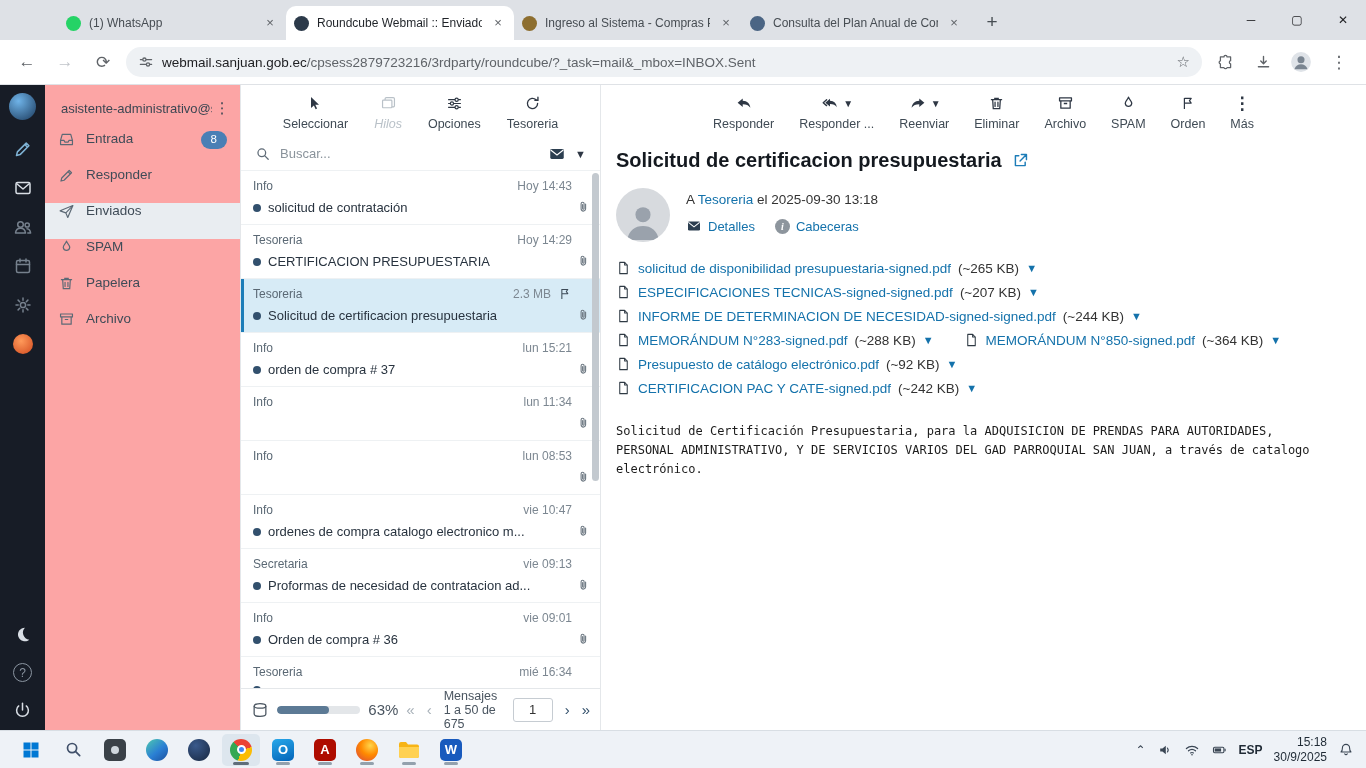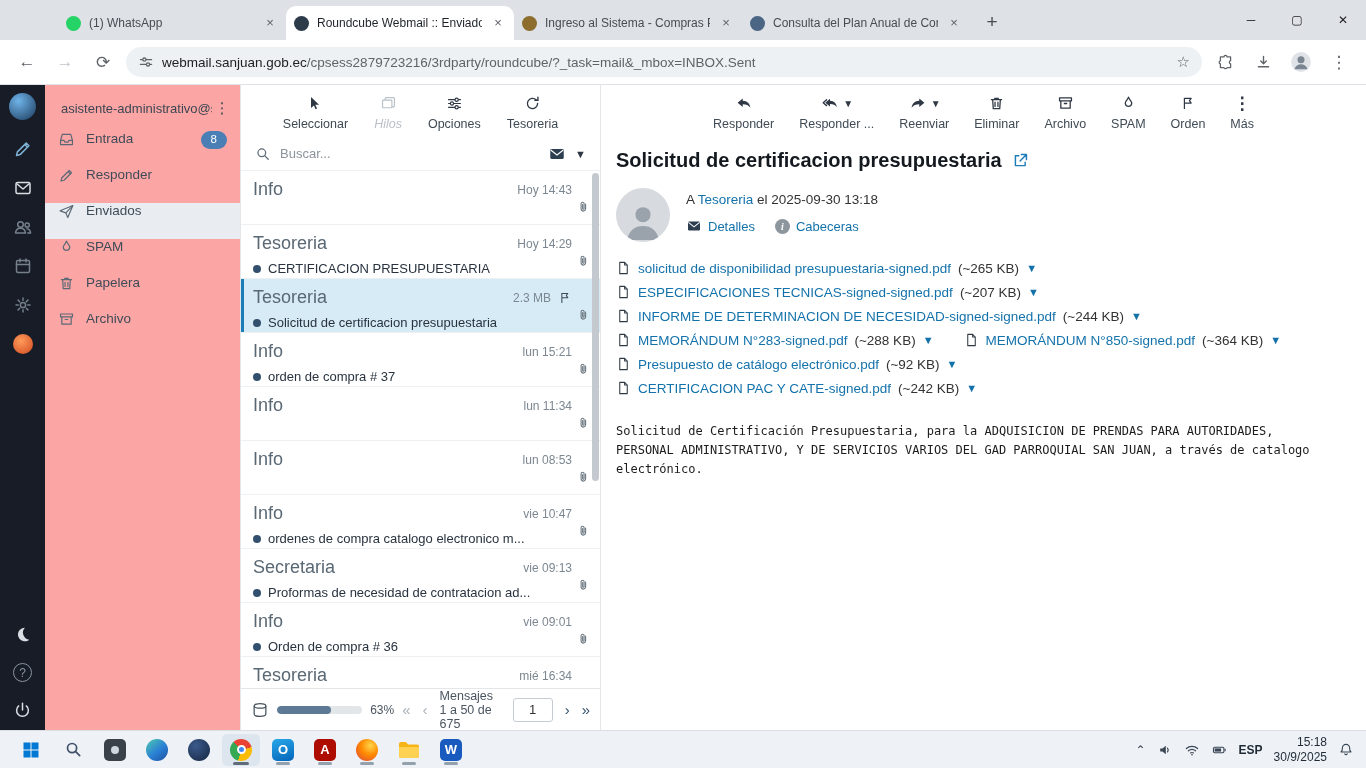--- a/index.html
+++ b/index.html
@@ -70,35 +70,35 @@
   .searchrow { height:34px; display:flex; align-items:center; gap:9px; padding:0 14px; border-bottom:1px solid #eef1f3; flex:none; }
   .search-input { border:none; outline:none; background:transparent; flex:1; font-size:13px; color:#333; font-family:"Liberation Sans",sans-serif; }
   .search-input::placeholder { color:#8a939b; }
   .scope-env { color:#2c3e50; }
   .scope-caret { color:#2e3744; font-size:11px; }
 
   .rows { flex:1; overflow:hidden; position:relative; }
   .msg { height:54px; padding:8px 28px 0 12px; border-bottom:1px solid #eef1f3; position:relative; }
   .msg.selected { background:#d7ebf6; box-shadow: inset 3px 0 0 #1d7db8; }
   .m1 { display:flex; align-items:center; }
-  .sender { font-size:18px; color:#5a6874; }
+  .sender { font-size:12px; color:#5a6874; }
   .meta { margin-left:auto; font-size:12px; color:#7c8791; display:flex; gap:7px; }
   .meta .flagico { color:#3c4a57; }
   .m2 { display:flex; align-items:center; gap:7px; margin-top:7px; }
   .dot { width:8px; height:8px; border-radius:50%; background:#32506d; flex:none; }
   .subject { font-size:13px; color:#28333f; white-space:nowrap; overflow:hidden; }
   .clip { position:absolute; right:9px; bottom:9px; color:#6f7a84; }
   .vscroll { position:absolute; top:2px; right:1px; width:7px; height:calc(100% - 4px); }
   .vthumb { position:absolute; top:0; width:7px; height:60%; background:#c3c9cf; border-radius:4px; }
 
   .list-footer { height:42px; border-top:1px solid #e4e7ea; display:flex; align-items:center; gap:8px; padding:0 10px; flex:none; }
   .disk { color:#4a5560; }
   .quotabar { width:118px; height:8px; background:#e3e6e9; border-radius:4px; overflow:hidden; }
   .quotafill { height:100%; width:63%; background:#5c7a95; border-radius:4px; }
-  .quota-label { font-size:12px; color:#4a5560; }
+  .quota-label { font-size:15px; color:#4a5560; }
   .pager { margin-left:auto; display:flex; align-items:center; gap:12px; }
   .pgbtn { font-size:15px; color:#33506b; }
   .pgbtn.disabled { color:#a7b0b8; }
   .pg-range { font-size:12.5px; color:#4a5560; }
   .page-input { width:40px; height:24px; border:1px solid #c6ccd2; border-radius:3px; text-align:center; font-size:13px; color:#333; }
 
   .mailview { flex:1; background:#fff; display:flex; flex-direction:column; min-width:0; }
   .view-toolbar { height:52px; display:flex; justify-content:center; gap:13px; padding-top:7px; flex:none; }
   .view-body { flex:1; padding:4px 18px 0 15px; overflow:hidden; }
   .subject-line { display:flex; align-items:center; gap:10px; margin:8px 0 16px; }
@@ -389,20 +389,24 @@
       </div>
 
       <div class="rows">
         <div class="msg">
           <div class="m1">
               <span class="sender">Info</span>
               <span class="meta">
                 <span>Hoy 14:43</span>
               </span>
             </div>
+          <div class="m2">
+              <span class="dot"></span>
+              <span class="subject">solicitud de contratación</span>
+            </div>
           <span class="clip">
               <svg width="15" height="15" viewBox="0 0 20 20" stroke="currentColor" fill="none" stroke-width="1.5" stroke-linecap="round">
                 <path d="M12.8 5.5v6.3a3 3 0 0 1-6 0V5a2 2 0 0 1 4 0v6.3a1 1 0 0 1-2 0V6"></path>
               </svg>
             </span>
         </div>
         <div class="msg">
           <div class="m1">
               <span class="sender">Tesoreria</span>
               <span class="meta">

